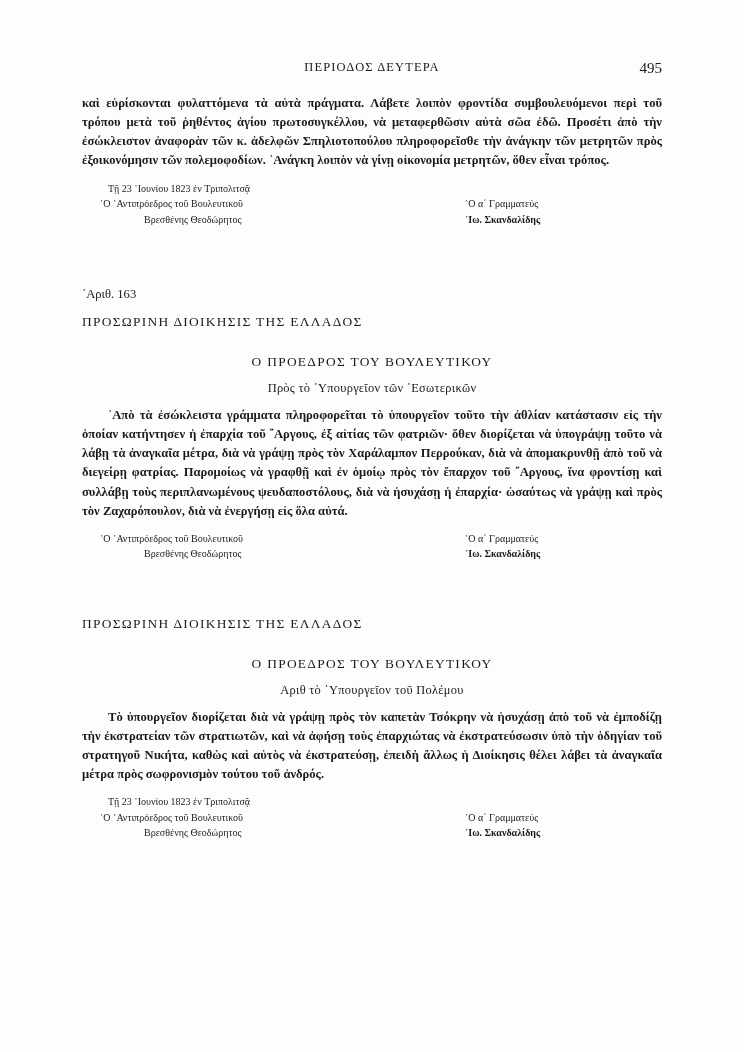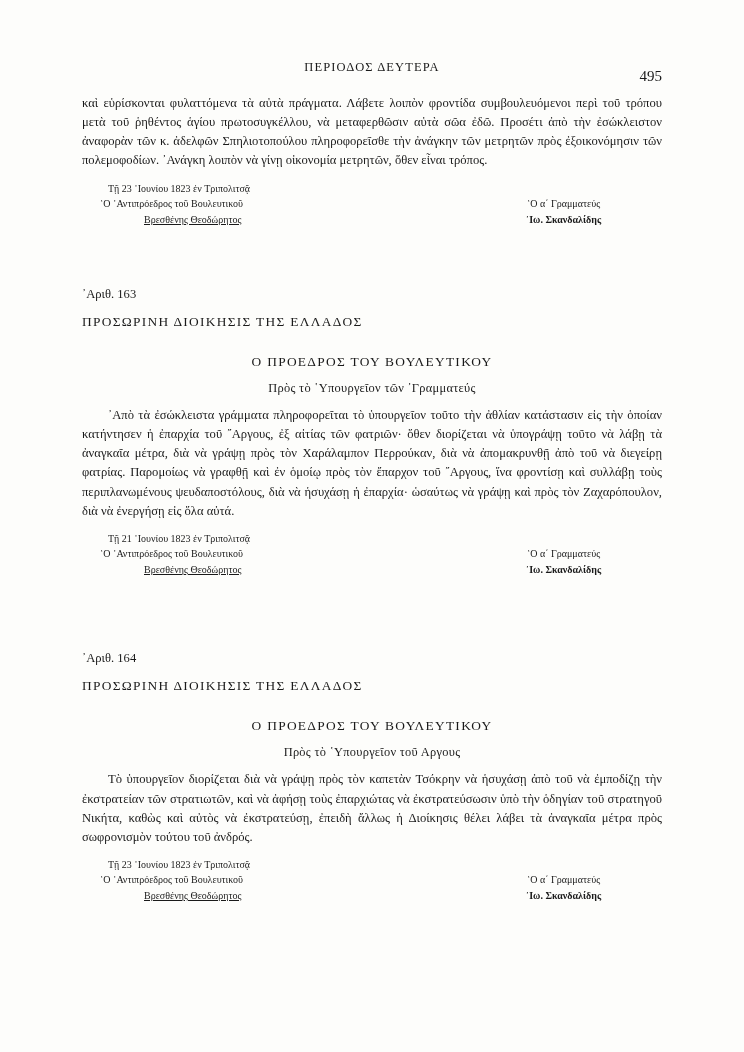--- a/index.html
+++ b/index.html
@@ -38,31 +38,32 @@
     margin-bottom: 14px;
   }
   .runhead-title {
     font-size: 12.5px;
     letter-spacing: 1.1px;
     font-family: "Liberation Serif", serif;
   }
   .page-number {
     position: absolute;
     right: 0;
-    top: 8px;
+    top: 0;
     font-size: 15px;
   }
   
   p.body {
     margin: 0;
     font-size: 12.6px;
     line-height: 1.52;
     text-align: justify;
     text-justify: inter-word;
     hyphens: manual;
+    font-weight: bold;
   }
   p.body.indent {
     text-indent: 26px;
   }
   .spacer-10 { height: 10px; }
   .spacer-14 { height: 14px; }
   .spacer-28 { height: 28px; }
   
   .sig-block {
     margin-top: 10px;
@@ -70,33 +71,32 @@
     line-height: 1.55;
   }
   .sig-date {
     margin-left: 26px;
   }
   .sig-role {
     margin-left: 18px;
   }
   .sig-name {
     margin-left: 62px;
-    text-decoration: underline;
   }
   .sig-row {
     display: flex;
     justify-content: space-between;
     align-items: flex-start;
   }
   .sig-left {
     width: 330px;
   }
   .sig-right {
     width: 215px;
-    text-align: center;
+    text-align: left;
   }
   .sig-right .r1 { margin-left: 18px; }
   .sig-right .r2 { margin-left: 18px; font-weight: bold; }
   
   .arith {
     font-size: 12.6px;
     margin-left: 0px;
     margin-top: 32px;
   }
   .act-title {
@@ -144,47 +144,45 @@
         </div>
       </div>
     </div>
 
     <div class="spacer-28"></div>
 
     <div>
       <div class="arith">᾿Αριθ. 163</div>
       <div class="act-title">ΠΡΟΣΩΡΙΝΗ ΔΙΟΙΚΗΣΙΣ ΤΗΣ ΕΛΛΑΔΟΣ</div>
       <div class="act-subtitle">Ο ΠΡΟΕΔΡΟΣ ΤΟΥ ΒΟΥΛΕΥΤΙΚΟΥ</div>
-      <div class="act-to">Πρὸς τὸ ῾Υπουργεῖον τῶν ᾿Γραμματεύς</div>
+      <div class="act-to">Πρὸς τὸ ῾Υπουργεῖον τῶν ᾿Εσωτερικῶν</div>
       <div class="spacer-10"></div>
       <p class="body indent">᾿Απὸ τὰ ἐσώκλειστα γράμματα πληροφορεῖται τὸ ὑπουργεῖον τοῦτο τὴν ἀθλίαν κατάστασιν εἰς τὴν ὁποίαν κατήντησεν ἡ ἐπαρχία τοῦ ῎Αργους, ἐξ αἰτίας τῶν φατριῶν· ὅθεν διορίζεται νὰ ὑπογράψῃ τοῦτο νὰ λάβῃ τὰ ἀναγκαῖα μέτρα, διὰ νὰ γράψῃ πρὸς τὸν Χαράλαμπον Περρούκαν, διὰ νὰ ἀπομακρυνθῇ ἀπὸ τοῦ νὰ διεγείρῃ φατρίας. Παρομοίως νὰ γραφθῇ καὶ ἐν ὁμοίῳ πρὸς τὸν ἔπαρχον τοῦ ῎Αργους, ἵνα φροντίσῃ καὶ συλλάβῃ τοὺς περιπλανωμένους ψευδαποστόλους, διὰ νὰ ἡσυχάσῃ ἡ ἐπαρχία· ὡσαύτως νὰ γράψῃ καὶ πρὸς τὸν Ζαχαρόπουλον, διὰ νὰ ἐνεργήσῃ εἰς ὅλα αὐτά.</p>
 
       <div class="sig-block">
-        <div class="sig-date">Τῇ 21 ᾿Ιουνίου 1823 ἐν Τριπολιτσᾷ</div>
         <div class="sig-row">
           <div class="sig-left">
             <div class="sig-role">῾Ο ᾿Αντιπρόεδρος τοῦ Βουλευτικοῦ</div>
             <div class="sig-name">Βρεσθένης Θεοδώρητος</div>
           </div>
           <div class="sig-right">
             <div class="r1">῾Ο α΄ Γραμματεύς</div>
             <div class="r2">᾿Ιω. Σκανδαλίδης</div>
           </div>
         </div>
       </div>
     </div>
 
     <div class="spacer-28"></div>
     <div class="spacer-14"></div>
 
     <div>
-      <div class="arith">᾿Αριθ. 164</div>
       <div class="act-title">ΠΡΟΣΩΡΙΝΗ ΔΙΟΙΚΗΣΙΣ ΤΗΣ ΕΛΛΑΔΟΣ</div>
       <div class="act-subtitle">Ο ΠΡΟΕΔΡΟΣ ΤΟΥ ΒΟΥΛΕΥΤΙΚΟΥ</div>
-      <div class="act-to">Πρὸς τὸ ῾Υπουργεῖον τοῦ Αργους</div>
+      <div class="act-to">Αριθ τὸ ῾Υπουργεῖον τοῦ Πολέμου</div>
       <div class="spacer-10"></div>
       <p class="body indent">Τὸ ὑπουργεῖον διορίζεται διὰ νὰ γράψῃ πρὸς τὸν καπετὰν Τσόκρην νὰ ἡσυχάσῃ ἀπὸ τοῦ νὰ ἐμποδίζῃ τὴν ἐκστρατείαν τῶν στρατιωτῶν, καὶ νὰ ἀφήσῃ τοὺς ἐπαρχιώτας νὰ ἐκστρατεύσωσιν ὑπὸ τὴν ὁδηγίαν τοῦ στρατηγοῦ Νικήτα, καθὼς καὶ αὐτὸς νὰ ἐκστρατεύσῃ, ἐπειδὴ ἄλλως ἡ Διοίκησις θέλει λάβει τὰ ἀναγκαῖα μέτρα πρὸς σωφρονισμὸν τούτου τοῦ ἀνδρός.</p>
 
       <div class="sig-block">
         <div class="sig-date">Τῇ 23 ᾿Ιουνίου 1823 ἐν Τριπολιτσᾷ</div>
         <div class="sig-row">
           <div class="sig-left">
             <div class="sig-role">῾Ο ᾿Αντιπρόεδρος τοῦ Βουλευτικοῦ</div>
             <div class="sig-name">Βρεσθένης Θεοδώρητος</div>
           </div>

